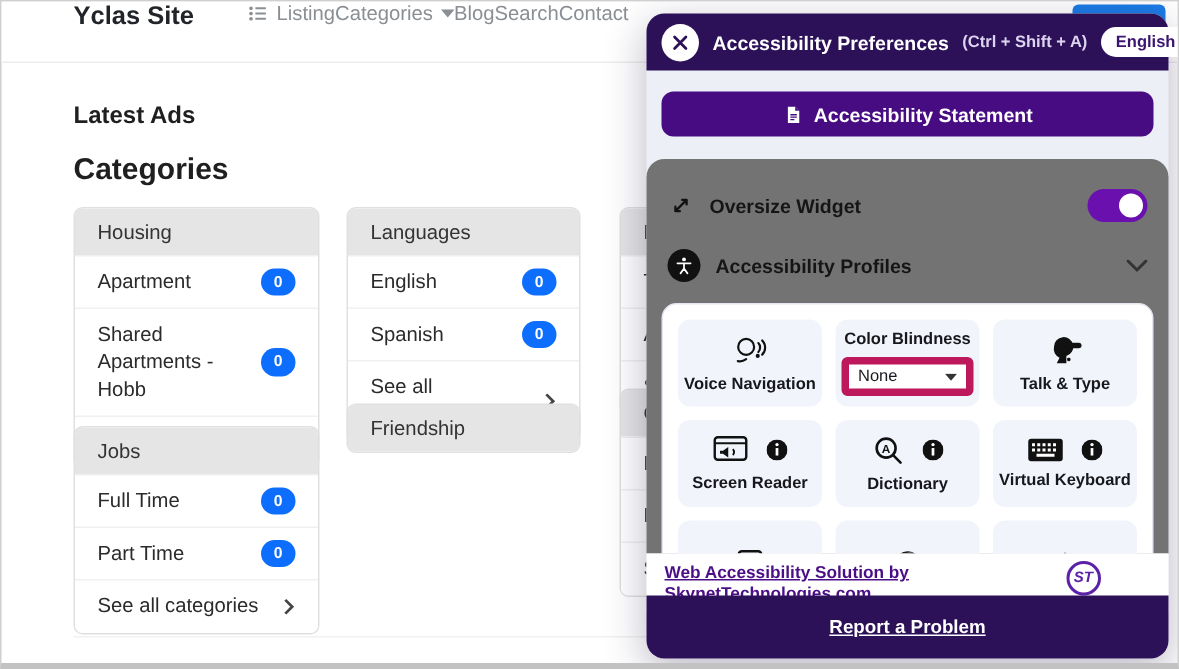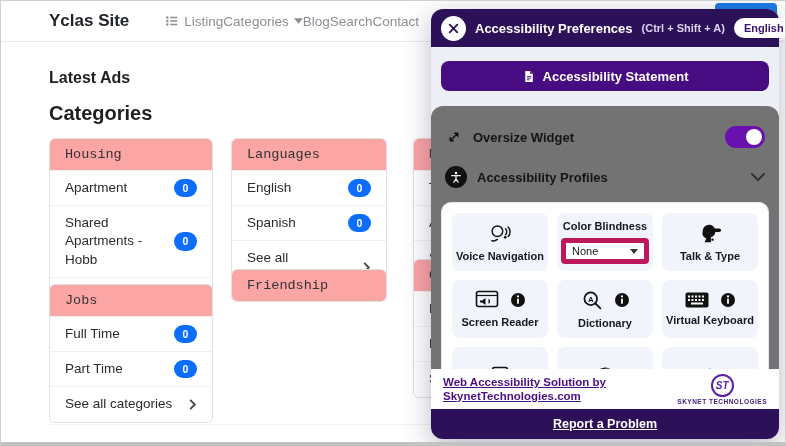--- a/index.html
+++ b/index.html
@@ -1,30 +1,30 @@
 <!DOCTYPE html>
 <html><head>
 <meta charset="utf-8">
 <style>
   html,body{margin:0;padding:0;background:#e9e9e9;}
   .frame{position:relative;width:786px;height:446px;background:#fff;border:1px solid #cfcfcf;
          border-bottom:4px solid #c2c2c2;box-sizing:border-box;overflow:hidden;
          font-family:"Liberation Sans","DejaVu Sans",sans-serif;-webkit-font-smoothing:antialiased;}
   
   .navbar{position:absolute;top:0;left:0;right:0;height:41px;background:#fff;border-bottom:1px solid #ececec;
-          display:flex;align-items:center;padding-left:48px;box-sizing:border-box;}
+          display:flex;align-items:flex-start;padding-left:48px;box-sizing:border-box;}
   .brand{font-size:17px;font-weight:600;color:#212529;}
   .nav{display:flex;margin-left:36px;color:#8a8f94;font-size:13.5px;}
   .nav-item{display:flex;align-items:center;gap:5px;cursor:pointer;}
   .new-ad-btn{position:absolute;top:2px;right:8px;width:62px;height:26px;background:#1b7ce6;border-radius:4px;z-index:5;}
   .h-latest{position:absolute;left:48px;top:68px;font-size:16px;font-weight:700;color:#1f1f1f;}
   .h-cats{position:absolute;left:48px;top:101px;font-size:20px;font-weight:700;color:#1f1f1f;}
   .card{position:absolute;background:#fff;border:1px solid #e0e0e0;border-radius:6px;overflow:hidden;
         font-size:13.5px;color:#2b2b2b;box-sizing:border-box;}
-  .card-h{background:#fca5a5;padding:8px 15px;color:#333;font-family:Liberation Mono, monospace;}
+  .card-h{background:#e5e5e5;padding:8px 15px;color:#333;}
   .card .item{display:flex;justify-content:space-between;align-items:center;gap:8px;
               padding:8px 15px;border-top:1px solid #f0f0f0;background:#fff;line-height:1.35;}
   .badge{background:#0d6efd;color:#fff;border-radius:999px;font-size:10.5px;font-weight:700;
          padding:2px 7px;min-width:9px;text-align:center;flex:none;}
   .chev{flex:none;display:flex;}
   #card-housing{left:48px;top:137px;width:164px;}
   #card-jobs{left:48px;top:283px;width:164px;}
   #card-languages{left:230px;top:137px;width:156px;}
   #card-friendship{left:230px;top:268px;width:156px;}
   #card-marketplace{left:412px;top:137px;width:156px;}
@@ -63,21 +63,21 @@
   .cb-select{background:#fff;border:5px solid #be185d;border-radius:4px;width:88px;height:36px;display:flex;
              align-items:center;justify-content:space-between;padding:0 6px;font-size:11px;font-weight:400;
              box-sizing:border-box;cursor:pointer;}
   .panel-footer{position:absolute;left:0;right:0;bottom:30px;height:40px;background:#fff;display:flex;
                 align-items:center;justify-content:space-between;padding:0 12px;box-sizing:border-box;}
   .foot-link{color:#4b0e86;font-weight:700;font-size:11.5px;line-height:1.25;text-decoration:underline;cursor:pointer;}
   .logo{display:flex;flex-direction:column;align-items:center;gap:1px;}
   .logo-circle{width:23px;height:23px;border:2px solid #5b21a8;border-radius:50%;display:flex;align-items:center;
                justify-content:center;font-weight:800;font-style:italic;font-size:10px;color:#5b21a8;box-sizing:border-box;}
   .logo-caption{font-size:6.5px;font-weight:800;letter-spacing:.5px;color:#3b1a75;}
-  .report-bar{position:absolute;left:0;right:0;bottom:0;height:30px;background:#2c1158;border-radius:0 0 12px 12px;
+  .report-bar{position:absolute;left:0;right:0;bottom:0;height:42px;background:#2c1158;border-radius:0 0 12px 12px;
               display:flex;align-items:center;justify-content:center;}
   .report-link{color:#fff;font-size:12.5px;font-weight:700;text-decoration:underline;cursor:pointer;}
   svg{display:block;}
 </style>
 </head>
 <body>
 
 <div class="frame">
 
   <div class="navbar">

